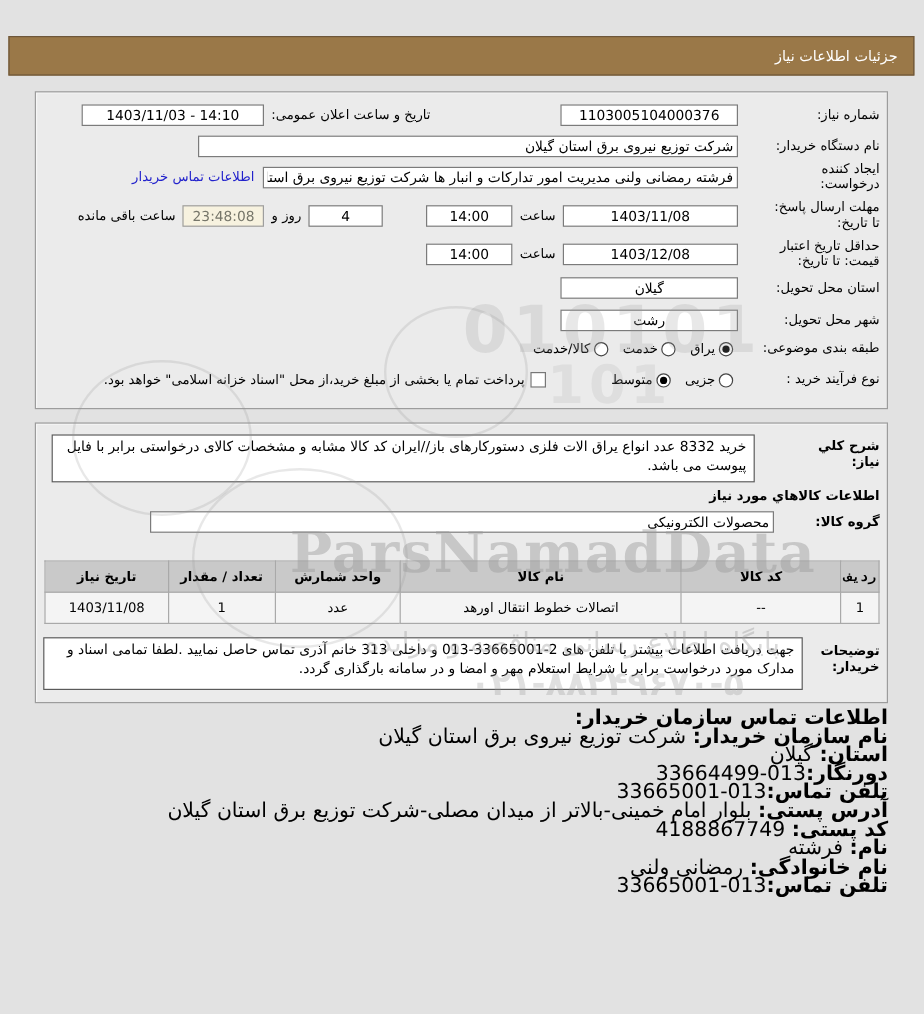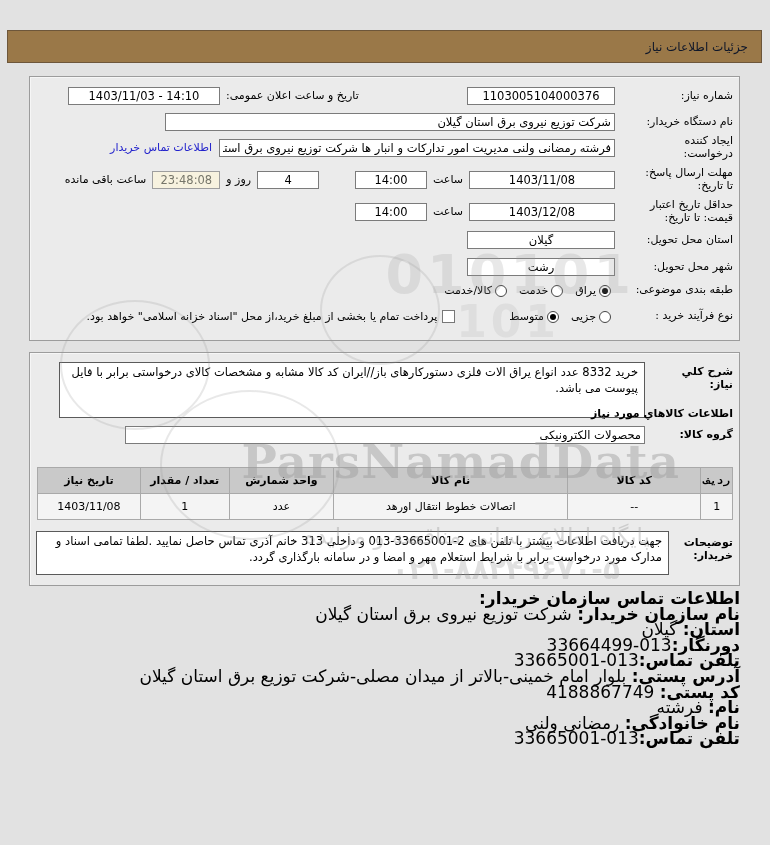--- a/index.html
+++ b/index.html
@@ -10,21 +10,21 @@
     font-family: "DejaVu Sans", "Liberation Sans", sans-serif;
     font-size: 11px;
     color: #000;
     direction: rtl;
     overflow: hidden;
   }
   
   .titlebar {
     position: absolute; top: 30px; right: 8px; left: 7px; height: 33px;
     background: #9a7848; border: 1px solid #6d563a;
-    color: #0f172a; display: flex; align-items: center;
+    color: #ffffff; display: flex; align-items: center;
     padding-right: 13px; font-size: 12px;
   }
   
   .box {
     position: absolute; right: 30px; left: 29px;
     background: #ebebeb; border: 1px solid #9c9c9c;
     box-shadow: inset 1px 1px 0 #f6f6f6;
   }
   #box1 { top: 76px;  height: 265px; }
   #box2 { top: 352px; height: 234px; }
@@ -160,21 +160,21 @@
       </span>
     <span class="checkbox" style="margin-right:42px;"></span>
     <span style="margin-right:5px;">پرداخت تمام یا بخشی از مبلغ خرید،از محل "اسناد خزانه اسلامی" خواهد بود.</span>
   </div>
 </div>
 
 <div class="box" id="box2">
 
   <div class="row" style="top:9px; align-items:flex-start;">
     <span class="lbl b" style="width:86px; padding-top:4px;"><span>شرح كلي</span><br><span>نیاز:</span></span>
-    <div class="textbox" style="width:586px; height:56px; margin-right:2px;">خرید 8332 عدد انواع یراق الات فلزی دستورکارهای باز//ایران کد کالا مشابه و مشخصات کالای درخواستی برابر با فایل پیوست می باشد.</div>
+    <div class="textbox" style="width:586px; height:40px; margin-right:18px;">خرید 8332 عدد انواع یراق الات فلزی دستورکارهای باز//ایران کد کالا مشابه و مشخصات کالای درخواستی برابر با فایل پیوست می باشد.</div>
   </div>
 
   <div class="row b" style="top:54px;">
     <span>اطلاعات کالاهاي مورد نیاز</span>
   </div>
 
   <div class="row" style="top:73px;">
     <span class="lbl b" style="width:86px;">گروه کالا:</span>
     <input class="fld rtl-in" style="width: 520px; margin-right: 2px;" readonly="" value="محصولات الکترونیکی">
   </div>

